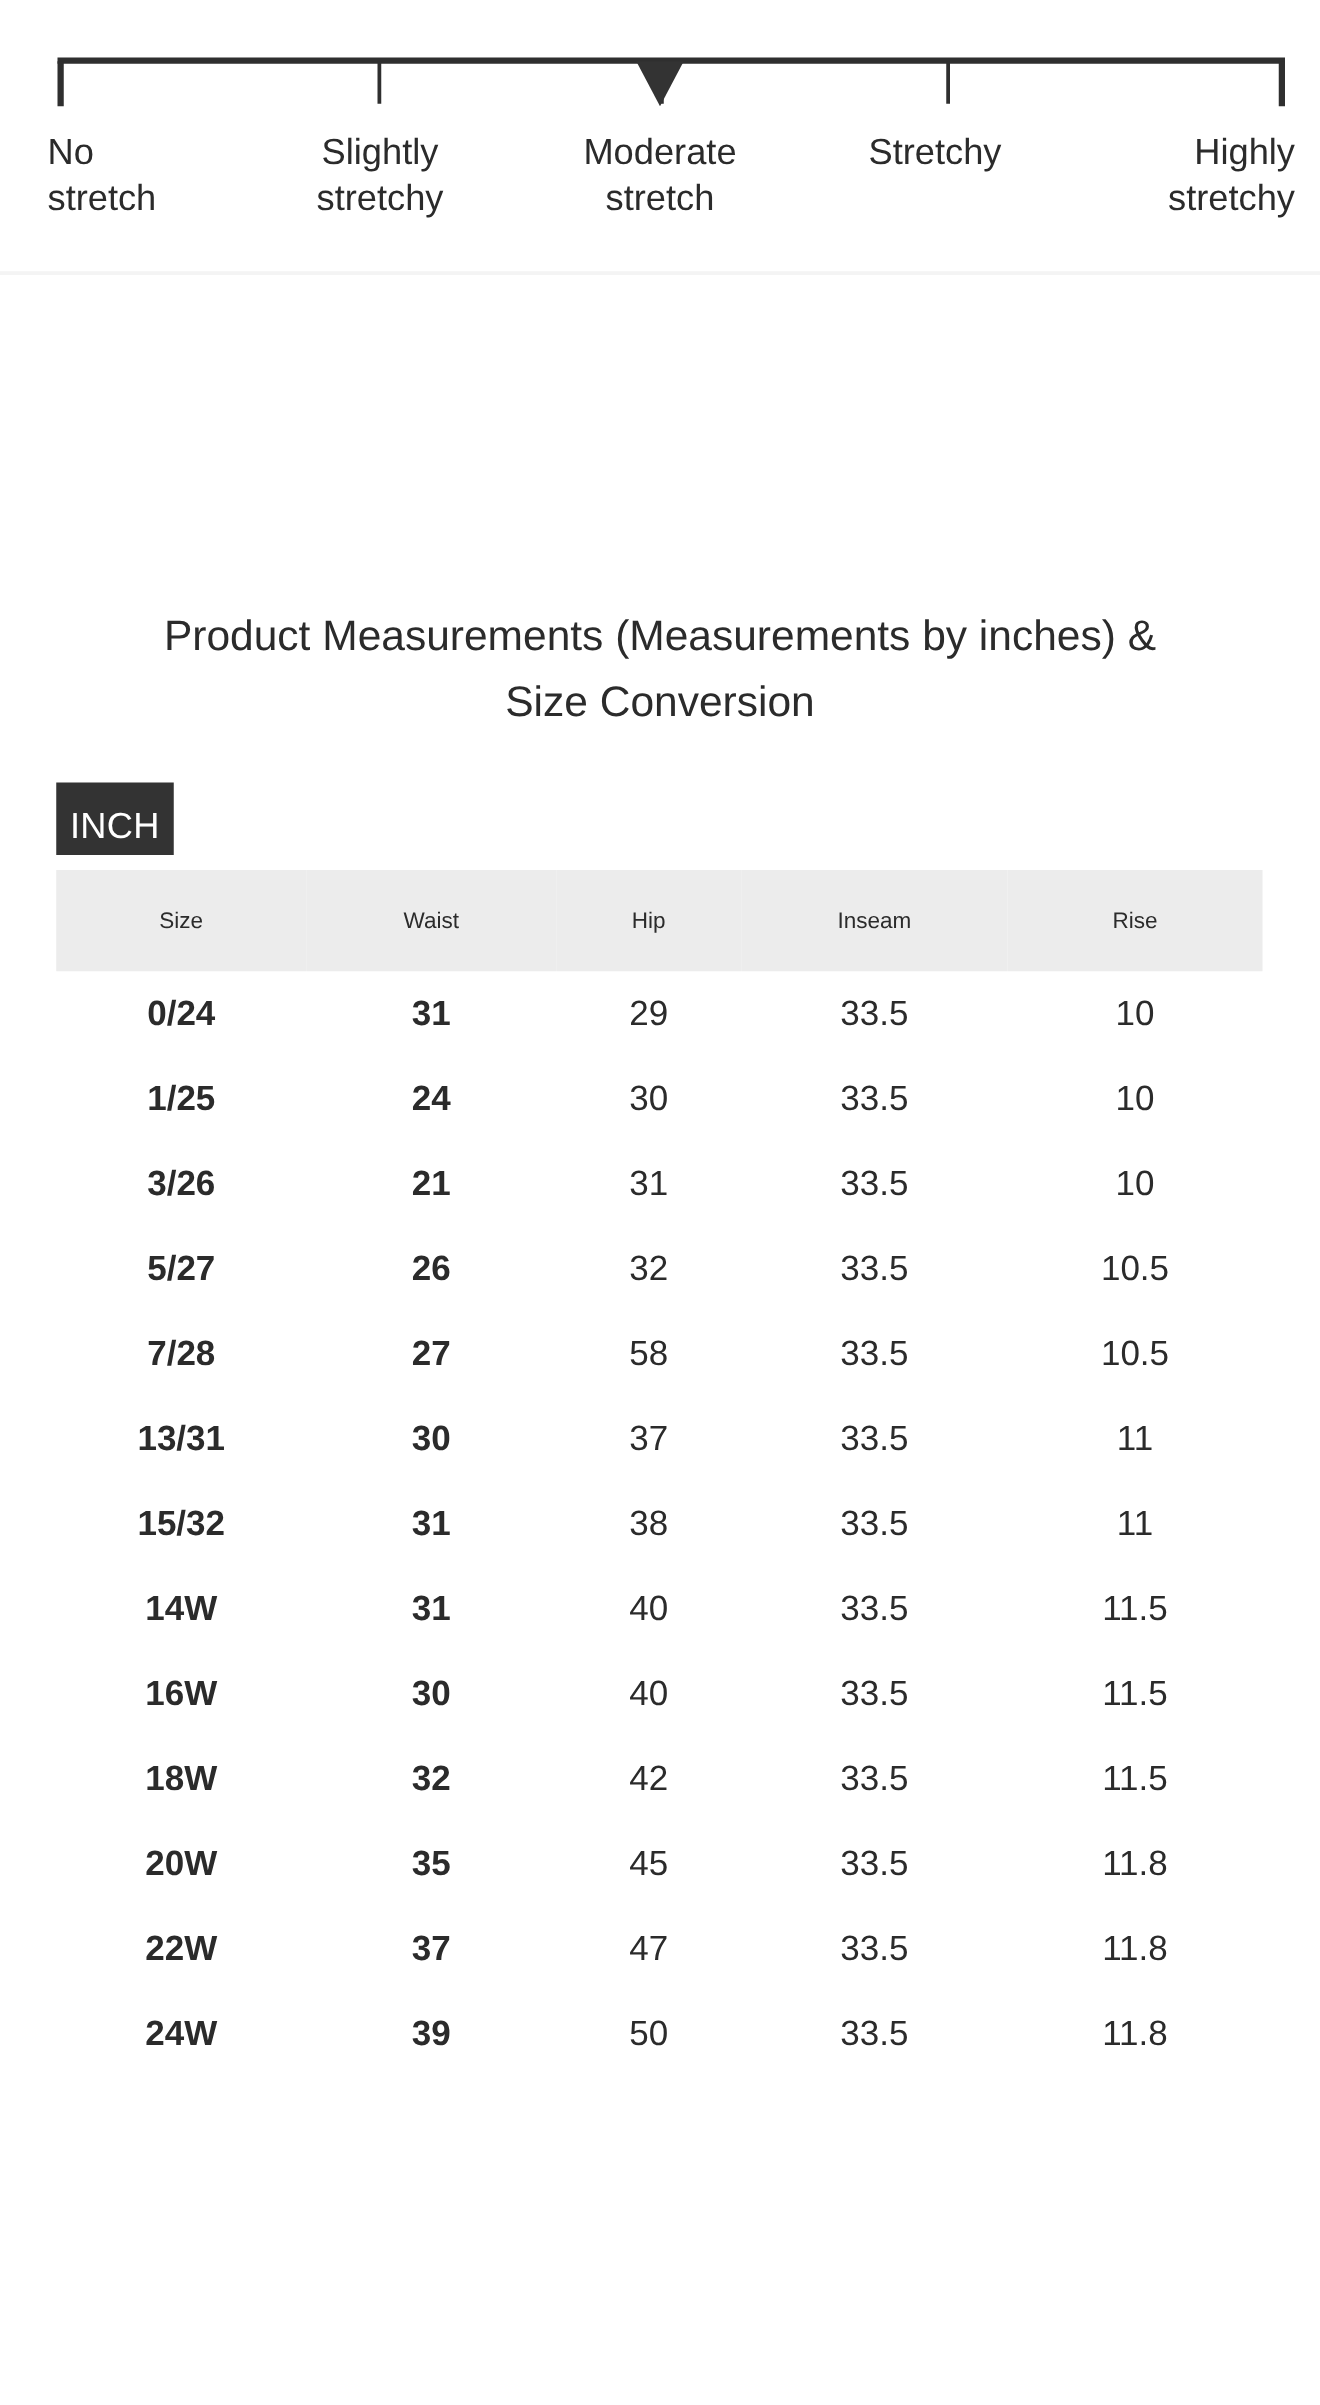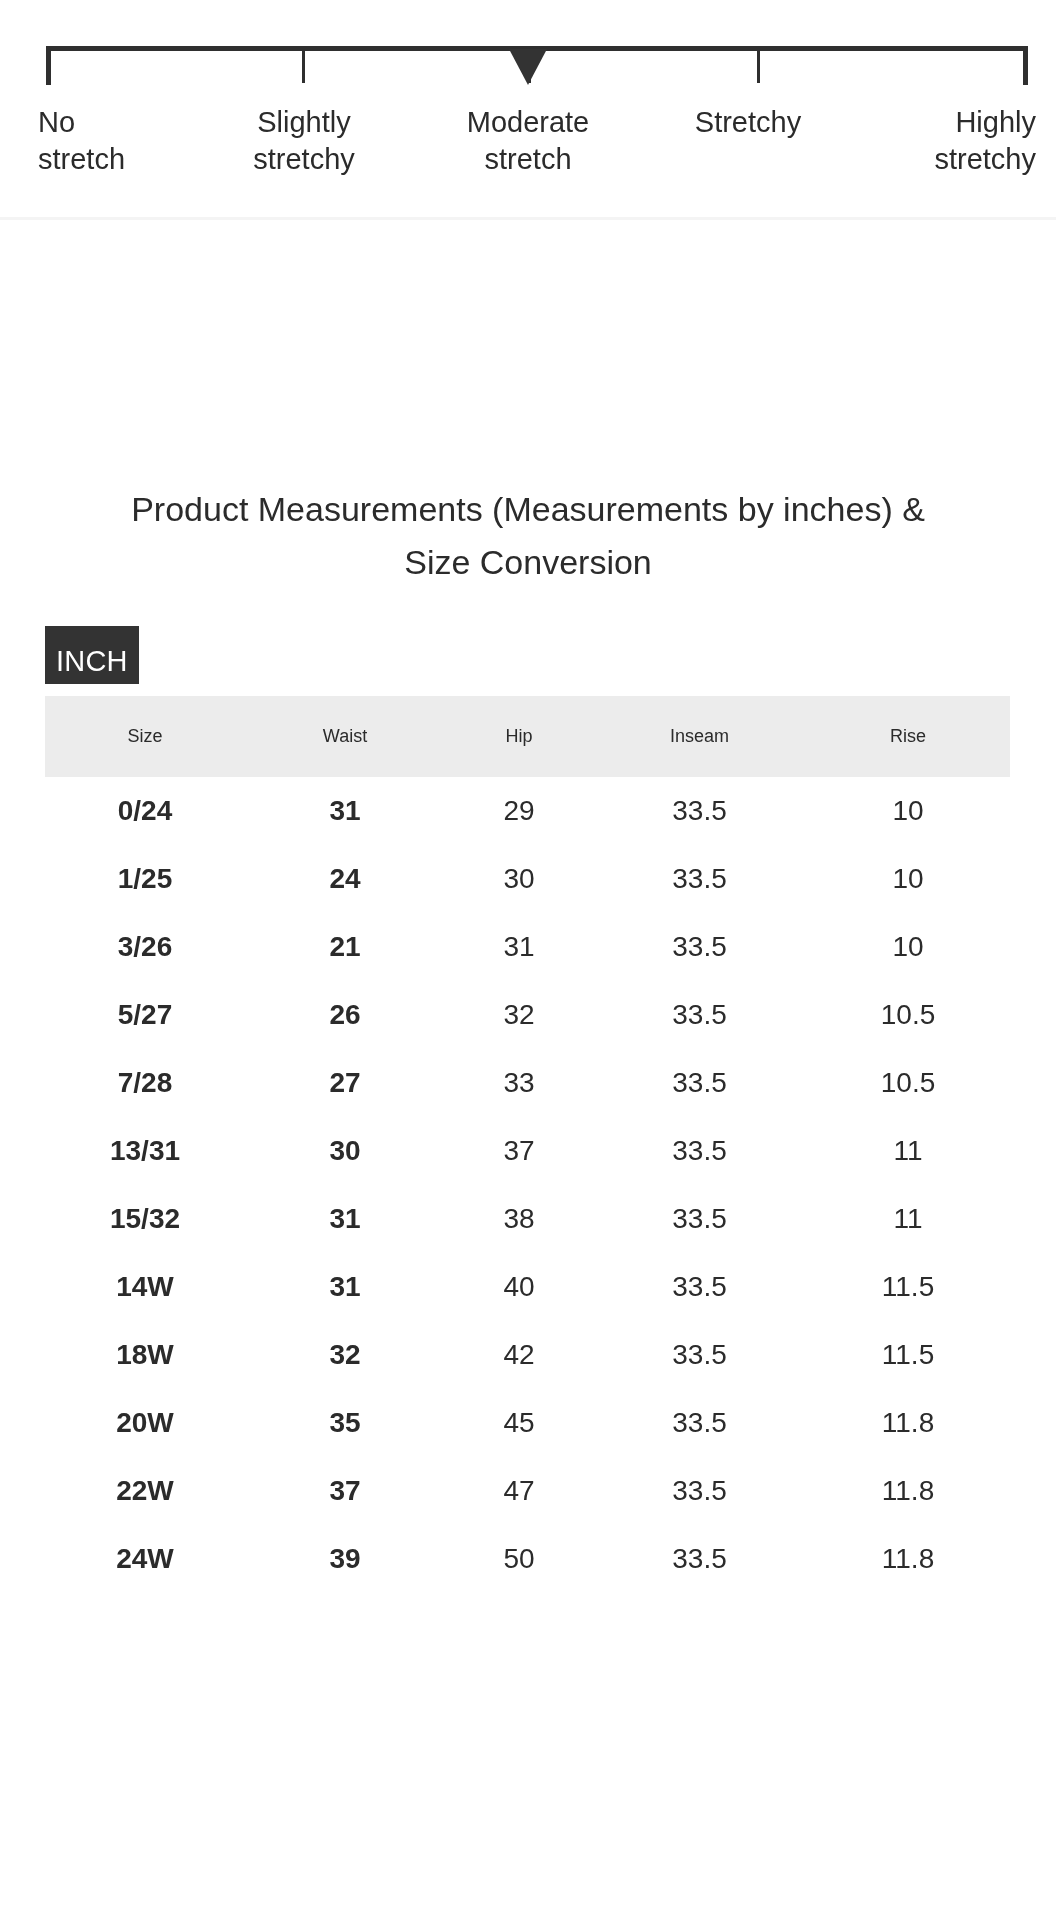--- a/index.html
+++ b/index.html
@@ -254,21 +254,21 @@
           <tr>
             <td class="bold">5/27</td>
             <td class="bold">26</td>
             <td>32</td>
             <td>33.5</td>
             <td>10.5</td>
           </tr>
           <tr>
             <td class="bold">7/28</td>
             <td class="bold">27</td>
-            <td>33</td>
+            <td>58</td>
             <td>33.5</td>
             <td>10.5</td>
           </tr>
           <tr>
             <td class="bold">13/31</td>
             <td class="bold">30</td>
             <td>37</td>
             <td>33.5</td>
             <td>11</td>
           </tr>
@@ -280,20 +280,27 @@
             <td>11</td>
           </tr>
           <tr>
             <td class="bold">14W</td>
             <td class="bold">31</td>
             <td>40</td>
             <td>33.5</td>
             <td>11.5</td>
           </tr>
           <tr>
+            <td class="bold">16W</td>
+            <td class="bold">30</td>
+            <td>40</td>
+            <td>33.5</td>
+            <td>11.5</td>
+          </tr>
+          <tr>
             <td class="bold">18W</td>
             <td class="bold">32</td>
             <td>42</td>
             <td>33.5</td>
             <td>11.5</td>
           </tr>
           <tr>
             <td class="bold">20W</td>
             <td class="bold">35</td>
             <td>45</td>

